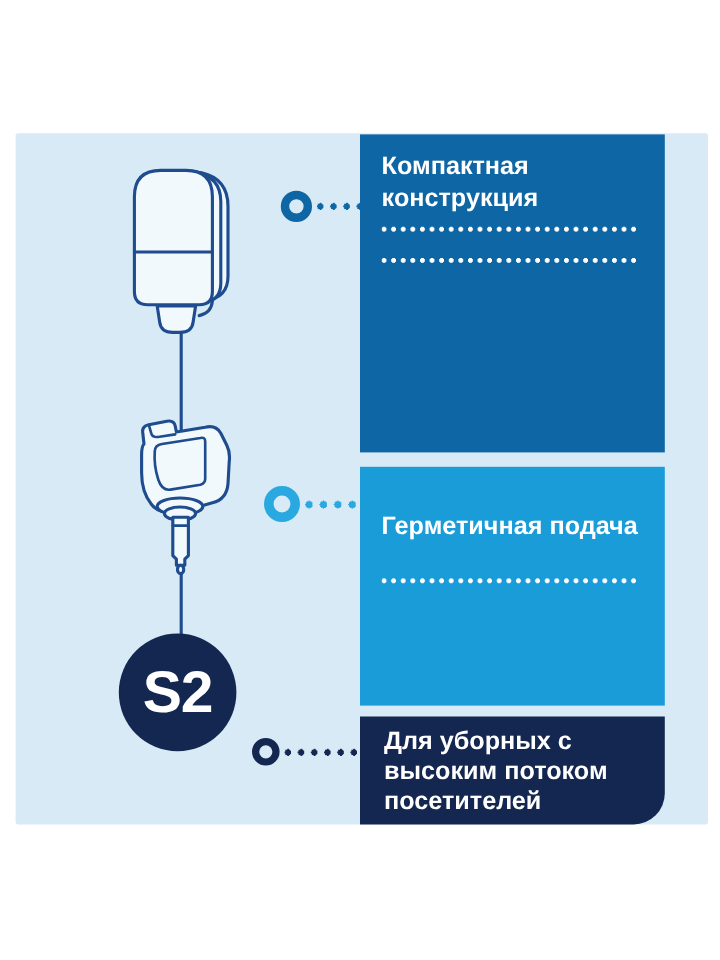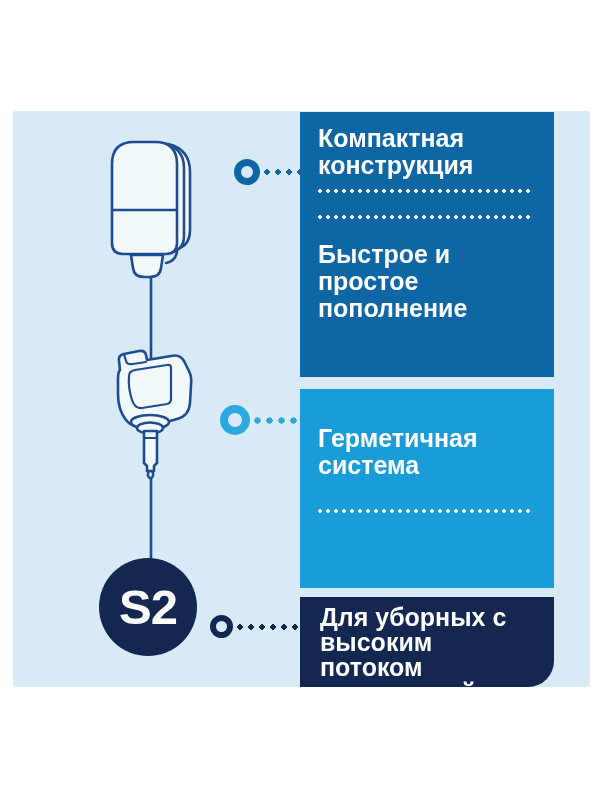--- a/index.html
+++ b/index.html
@@ -22,21 +22,21 @@
     position: absolute; left: 0; top: 0; width: 600px; height: 800px;
     z-index: 2; pointer-events: none;
   }
   .lineart .stroke { stroke: var(--outline-navy, #1e4c8e); stroke-width: 2.6; fill: none;
     stroke-linejoin: round; stroke-linecap: round; }
   .lineart .fill-body { fill: #f2f9fd; }
   .lineart .thin { stroke-width: 2.2; }
 
   
   .s2-badge {
-    position: absolute; left: 99px; top: 558px; width: 98px; height: 98px;
+    position: absolute; left: 99px; top: 528px; width: 98px; height: 98px;
     border-radius: 50%; background: var(--feature-navy, #132750);
     display: flex; align-items: center; justify-content: center;
     color: var(--text-white, #fff); font-weight: bold; font-size: 49px;
     z-index: 4; letter-spacing: -1px;
   }
 
   
   .connector { position: absolute; display: flex; align-items: center; z-index: 3; }
   .ring { border-radius: 50%; box-sizing: border-box; flex: 0 0 auto; }
   .dots {
@@ -56,21 +56,21 @@
     background-size: 12px 7px; }
   .connector-3 { left: 210px; top: 615px; width: 90px; height: 23px; color: var(--feature-navy, #132750); }
   .connector-3 .ring { width: 23px; height: 23px; border: 6.5px solid var(--feature-navy, #132750); }
   .connector-3 .dots { height: 6px;
     background-image: radial-gradient(circle 2.8px at 3px 3px, currentColor 97%, transparent);
     background-size: 11px 6px; }
 
   
   .feature-panel {
     position: absolute; left: 300px; width: 254px; box-sizing: border-box;
-    color: var(--text-white, #fff); font-weight: bold; font-size: 25px; line-height: 27px;
+    color: var(--text-white, #fff); font-weight: bold; font-size: 21px; line-height: 27px;
     z-index: 2;
   }
   .feature-text { white-space: pre-line; }
   .dotted-sep {
     height: 4px;
     background-image: radial-gradient(circle 1.9px at 2px 2px, #ffffff 96%, transparent);
     background-size: 8px 4px; background-repeat: repeat-x;
     margin-right: 2px;
   }
   .panel-top {
@@ -135,25 +135,23 @@
   <div class="connector connector-3">
     <div class="ring"></div>
     <div class="dots"></div>
   </div>
 
   <div class="feature-panel panel-top">
       <div class="feature-text">Компактная
 конструкция</div>
       <div class="dotted-sep"></div>
       <div class="dotted-sep"></div>
-      <div class="feature-text">Быстрое и простое
-пополнение</div>
     </div>
   <div class="feature-panel panel-middle">
-      <div class="feature-text">Герметичная система</div>
+      <div class="feature-text">Герметичная подача</div>
       <div class="dotted-sep"></div>
     </div>
   <div class="feature-panel panel-bottom">
       <div class="feature-text">Для уборных с
 высоким потоком
 посетителей</div>
     </div>
 
 </div>
 

